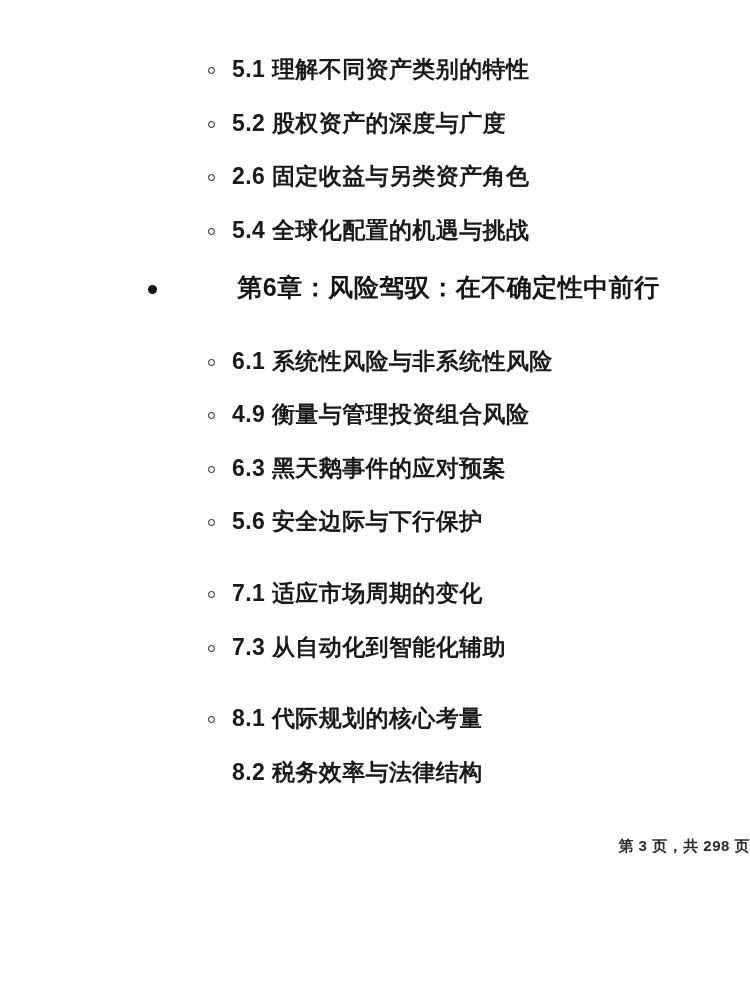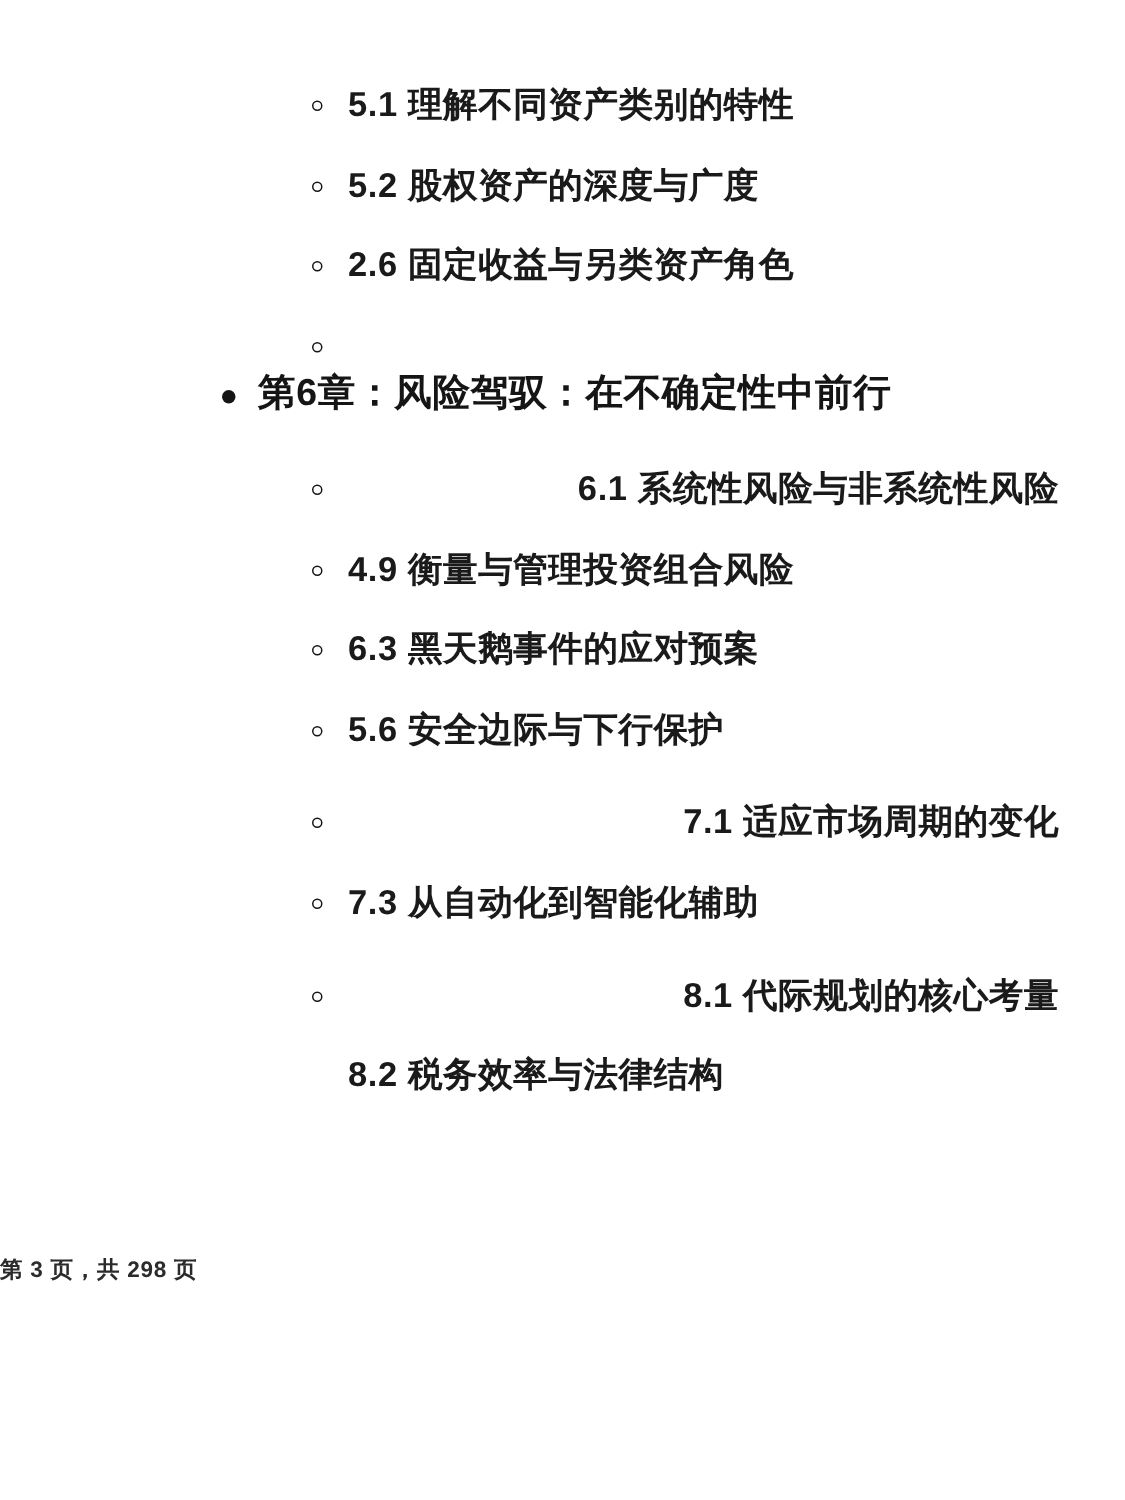--- a/index.html
+++ b/index.html
@@ -12,40 +12,41 @@
     background: #ffffff;
     font-family: "Liberation Sans", "DejaVu Sans", sans-serif;
     color: #1a1a1a;
     overflow: hidden;
   }
   .page {
     position: relative;
     width: 750px;
     height: 884px;
     box-sizing: border-box;
-    padding: 30px 44px 0 40px;
+    padding: 30px 25px 0 40px;
   }
   .toc {
     list-style: none;
     margin: 0;
     padding: 0;
   }
   
   .chapter {
     position: relative;
     margin: 0 0 0 0;
     padding-left: 132px;
     font-size: 25px;
     font-weight: bold;
     line-height: 1.25;
     letter-spacing: 0.5px;
     color: #151515;
   }
   .chapter-gap {
-    margin-top: 56px;
+    margin-top: 28px;
+    text-align: center;
   }
   .chapter .bullet {
     position: absolute;
     left: 108px;
     top: 13px;
     width: 9px;
     height: 9px;
     border-radius: 50%;
     background: #151515;
   }
@@ -70,29 +71,28 @@
     left: 168px;
     top: 11px;
     width: 7px;
     height: 7px;
     border-radius: 50%;
     border: 1.6px solid #151515;
     background: transparent;
     box-sizing: border-box;
   }
   .group-first-section {
-    margin-top: 34px;
-    text-align: right;
+    margin-top: 44px;
   }
   .footer {
     position: absolute;
     left: 0;
     right: 0;
     bottom: 28px;
-    text-align: left;
+    text-align: right;
     font-size: 15px;
     font-weight: bold;
     color: #2b2b2b;
     letter-spacing: 0.5px;
   }
 </style>
 </head>
 <body>
 
 <div class="page">
@@ -107,20 +107,21 @@
       <li class="section">
         <span class="bullet-open"></span>
         <span>5.2 股权资产的深度与广度</span>
       </li>
       <li class="section">
         <span class="bullet-open"></span>
         <span>2.6 固定收益与另类资产角色</span>
       </li>
       <li class="section">
         <span class="bullet-open"></span>
+        <span>5.4 全球化配置的机遇与挑战</span>
       </li>
     </ul>
 
     <div class="chapter chapter-gap">
       <span class="bullet"></span>
       <span>第6章：风险驾驭：在不确定性中前行</span>
     </div>
     <ul class="sections">
       <li class="section group-first-section">
         <span class="bullet-open"></span>

